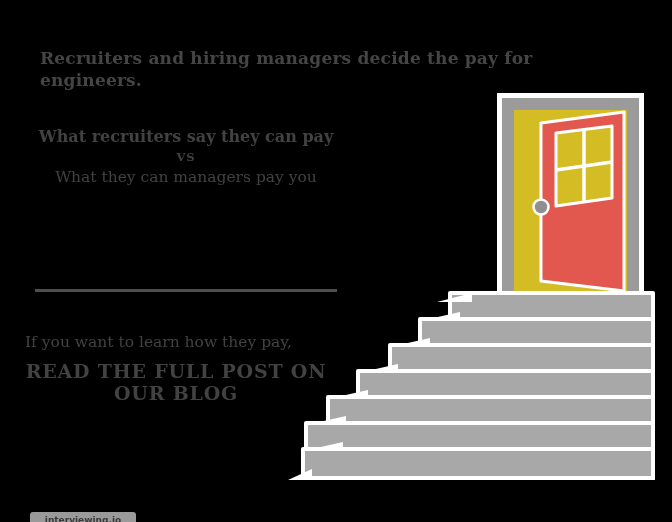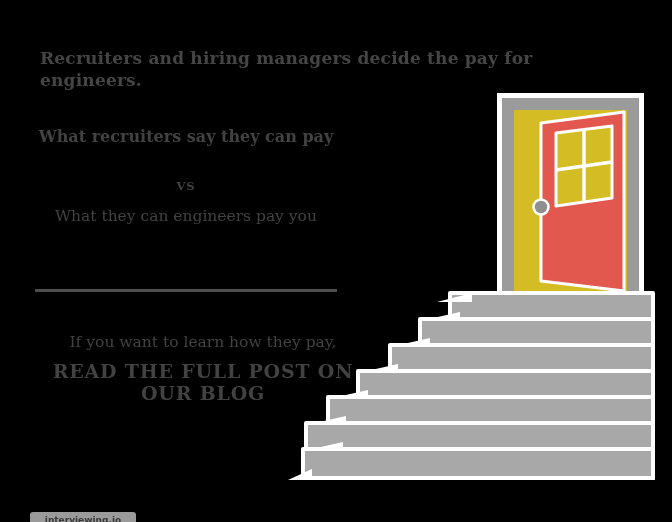--- a/index.html
+++ b/index.html
@@ -24,44 +24,44 @@
     filter: blur(0.6px);
   }
   .comparison {
     position: absolute;
     left: 35px;
     top: 127px;
     width: 302px;
     display: flex;
     flex-direction: column;
     align-items: center;
-    gap: 14px;
+    gap: 4px;
     color: #424242;
     text-align: right;
     filter: blur(0.6px);
   }
   .comparison .top-line { font-size: 16px; font-weight: bold; }
-  .comparison .vs { font-size: 11.5px; font-weight: bold; letter-spacing: 1px; margin-top: 19px; }
+  .comparison .vs { font-size: 11.5px; font-weight: bold; letter-spacing: 1px; }
   .comparison .bottom-line { font-size: 15.5px; }
   .divider {
     position: absolute;
     left: 35px;
     top: 289px;
     width: 302px;
     height: 3px;
     background: #4e4e4e;
   }
   .cta {
     position: absolute;
-    left: 52px;
+    left: 25px;
     top: 333px;
     width: 302px;
     display: flex;
     flex-direction: column;
-    align-items: center;
+    align-items: flex-start;
     gap: 9px;
     color: #424242;
     text-align: center;
     filter: blur(0.6px);
   }
   .cta .cta-line1 { font-size: 15.5px; }
   .cta .cta-line2 { font-size: 19px; font-weight: bold; letter-spacing: 0.8px; }
   .watermark {
     position: absolute;
     left: 30px;
@@ -90,21 +90,21 @@
 </head>
 <body>
 
 <div class="canvas">
 
   <div class="headline">Recruiters and hiring managers decide the pay for engineers.</div>
 
   <div class="comparison">
     <div class="top-line">What recruiters say they can pay</div>
     <div class="vs">VS</div>
-    <div class="bottom-line">What they can engineers pay you</div>
+    <div class="bottom-line">What they can managers pay you</div>
   </div>
 
   <div class="divider"></div>
 
   <div class="cta">
     <div class="cta-line1">If you want to learn how they pay,</div>
     <div class="cta-line2">READ THE FULL POST ON OUR BLOG</div>
   </div>
 
   <div class="watermark">interviewing.io</div>

